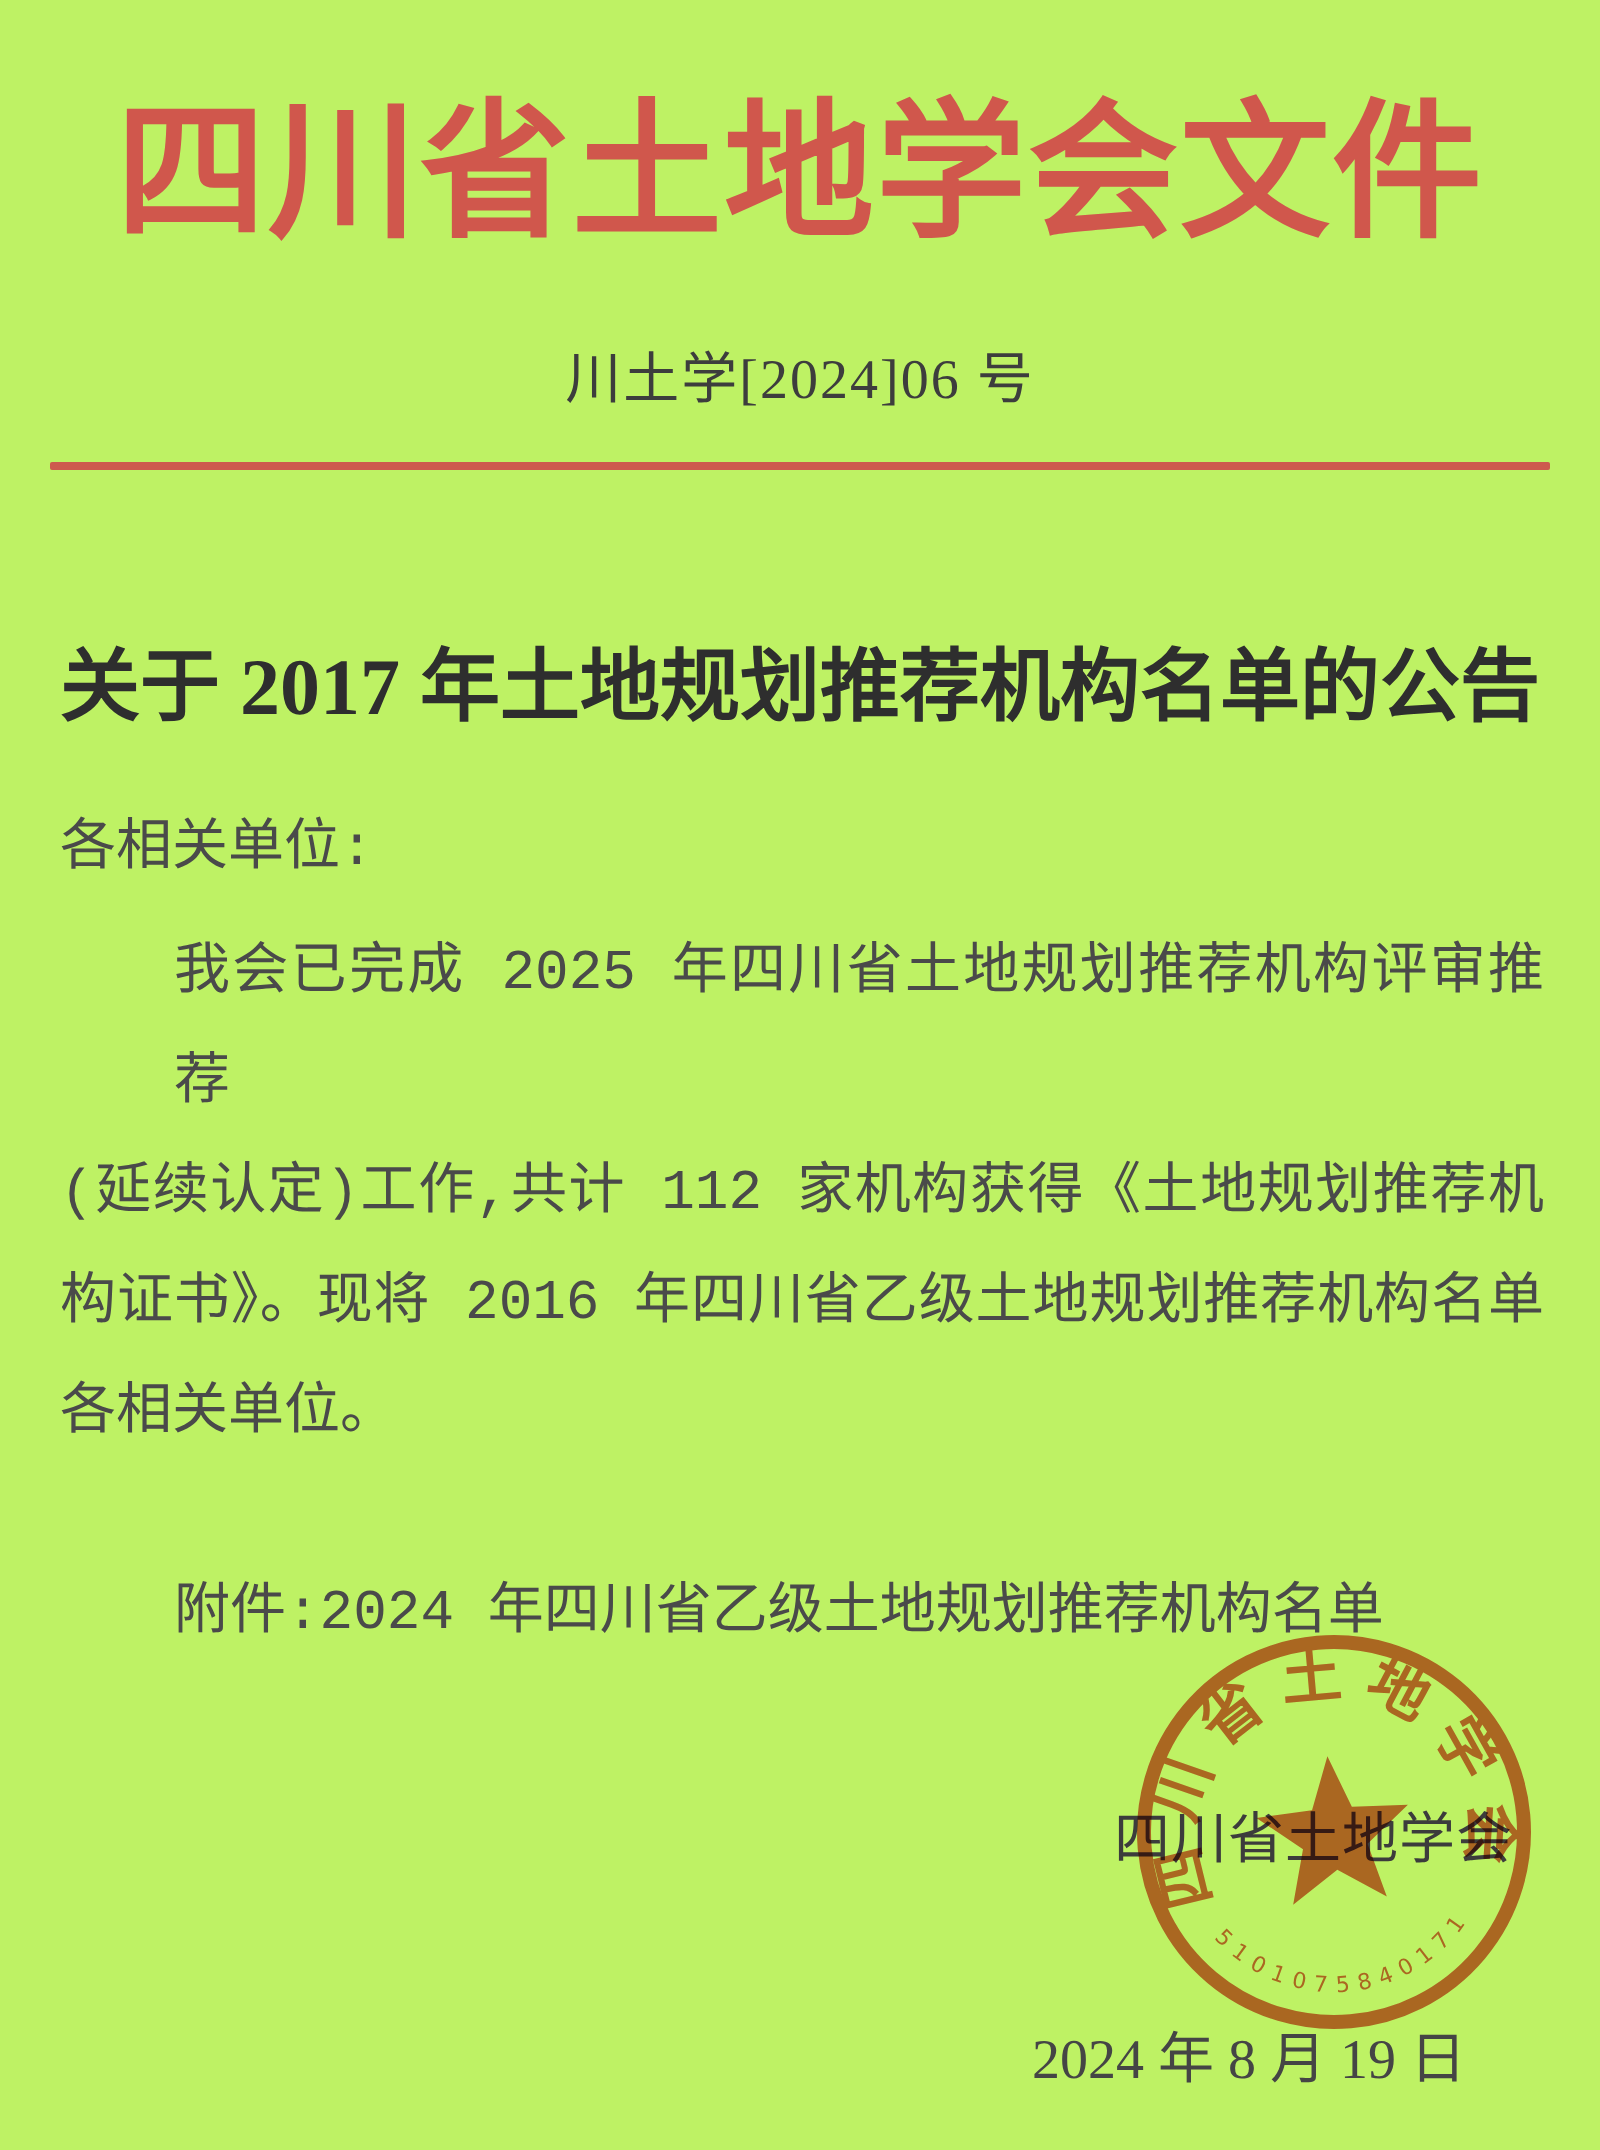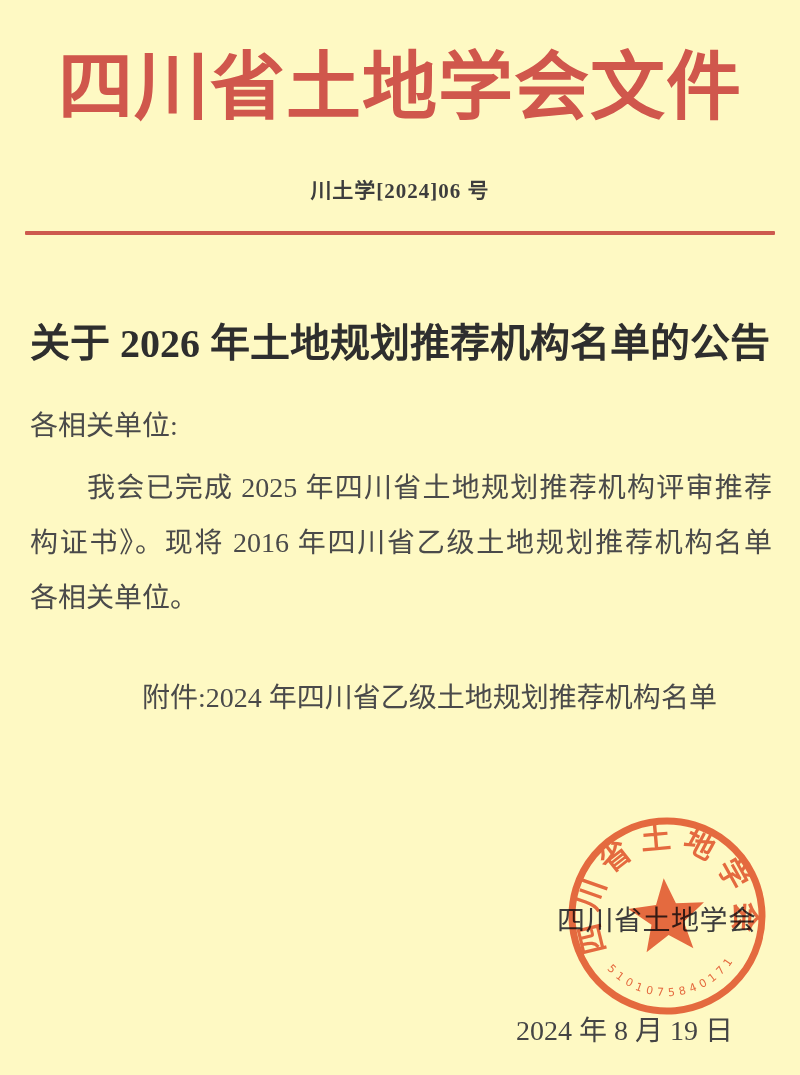--- a/index.html
+++ b/index.html
@@ -4,21 +4,21 @@
 <style>
   html, body {
     margin: 0;
     padding: 0;
     background: #ffffff;
   }
   .page {
     position: relative;
     width: 800px;
     height: 1075px;
-    background: #fef9c3;
+    background: #bef264;
     overflow: hidden;
     font-family: "Liberation Serif", "DejaVu Serif", serif;
     color: #474747;
   }
 
   
   .header-title {
     position: absolute;
     top: 44px;
     left: 0;
@@ -32,25 +32,24 @@
     white-space: nowrap;
   }
 
   
   .doc-number {
     position: absolute;
     top: 176px;
     left: 0;
     width: 100%;
     text-align: center;
-    font-size: 21px;
+    font-size: 28px;
     line-height: 30px;
     color: #3d3d3d;
     letter-spacing: 1px;
-    font-weight: bold;
   }
 
   
   .divider {
     position: absolute;
     top: 231px;
     left: 25px;
     width: 750px;
     height: 4px;
     background: #cd5a4e;
@@ -72,33 +71,33 @@
   }
 
   
   .body-block {
     position: absolute;
     top: 398px;
     left: 30px;
     width: 742px;
     font-size: 28px;
     color: #4a4a4a;
+    font-family: Liberation Mono, monospace;
   }
   .bline {
     line-height: 55px;
     white-space: nowrap;
   }
   .bline.fill {
     white-space: normal;
     text-align: justify;
     text-align-last: justify;
   }
   .bline.indent {
     padding-left: 57px;
-    text-align: center;
   }
   .bline.para-start {
     margin-top: 7px;
   }
   .attachment-line {
     margin-top: 45px;
   }
 
   
   .signature {
@@ -138,25 +137,26 @@
 <body>
 
 <div class="page">
 
   <div class="header-title">四川省土地学会文件</div>
 
   <div class="doc-number">川土学[2024]06 号</div>
 
   <div class="divider"></div>
 
-  <div class="doc-title">关于 2026 年土地规划推荐机构名单的公告</div>
+  <div class="doc-title">关于 2017 年土地规划推荐机构名单的公告</div>
 
   <div class="body-block">
     <div class="bline">各相关单位:</div>
     <div class="bline indent fill para-start">我会已完成 2025 年四川省土地规划推荐机构评审推荐</div>
+    <div class="bline fill">(延续认定)工作,共计 112 家机构获得《土地规划推荐机</div>
     <div class="bline fill">构证书》。现将 2016 年四川省乙级土地规划推荐机构名单</div>
     <div class="bline">各相关单位。</div>
     <div class="bline indent attachment-line">附件:2024 年四川省乙级土地规划推荐机构名单</div>
   </div>
 
   <div class="signature">四川省土地学会</div>
 
   <div class="seal">
     <svg viewBox="0 0 210 210" xmlns="http://www.w3.org/2000/svg">
       <defs>

